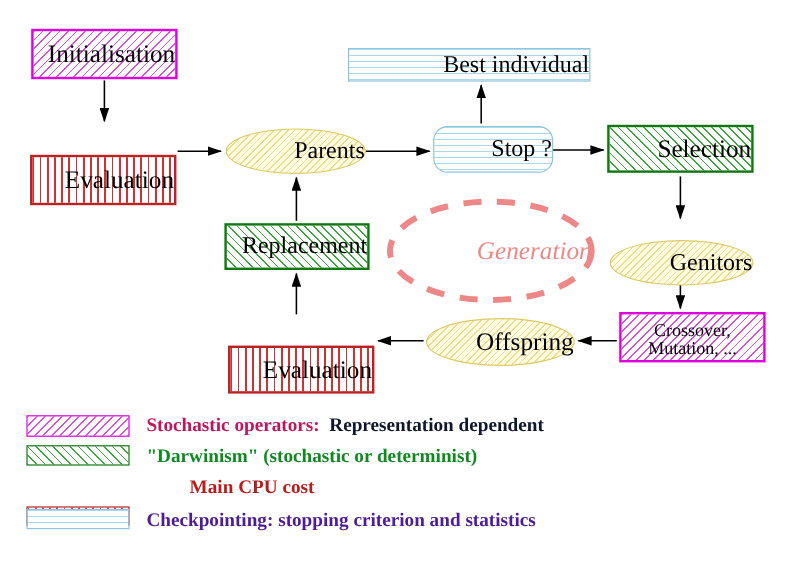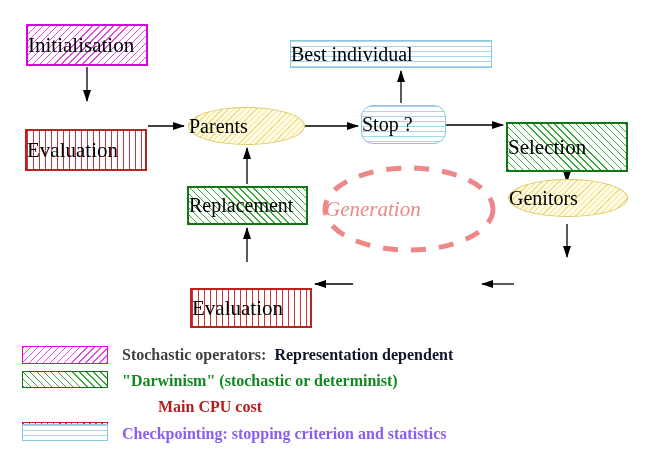--- a/index.html
+++ b/index.html
@@ -1,20 +1,20 @@
 <!DOCTYPE html>
 <html><head>
 <meta charset="utf-8">
 <style>
   html,body{margin:0;padding:0;background:#fff;}
   #canvas{
     position:relative;width:662px;height:471px;background:#fff;overflow:hidden;
     font-family:"Liberation Serif", serif;color:#000;
   }
-  .node{position:absolute;display:flex;align-items:center;justify-content:flex-start;
+  .node{position:absolute;display:flex;align-items:center;justify-content:flex-end;
         box-sizing:border-box;text-align:center;line-height:1.05;}
   
   .hatch-magenta{background:repeating-linear-gradient(135deg,#d94fd9 0 1px,#ffffff 1px 5px);
                  border:2px solid #dd00dd;}
   .hatch-green{background:repeating-linear-gradient(45deg,#3aa63a 0 1px,#ffffff 1px 5px);
                border:2px solid #117711;}
   .stripes-red{background:repeating-linear-gradient(90deg,#cc3333 0 1.5px,#ffffff 1.5px 6px);
                border:2px solid #bb2222;margin-top:24px;}
   .stripes-cyan{background:repeating-linear-gradient(180deg,#a8d8ea 0 1px,#ffffff 1px 5px);
                 border:1.5px solid #8cc5dc;}
@@ -67,51 +67,58 @@
   </div>
 
   <div class="node stripes-cyan fs20" style="left:290px;top:40px;width:202px;height:28px;">
     <span>Best individual</span>
   </div>
 
   <div class="node hatch-yellow fs20" style="left:188px;top:107px;width:117px;height:38px;">
     <span>Parents</span>
   </div>
 
-  <div class="node stripes-cyan fs20" style="left:361px;top:105px;width:85px;height:39px;border-radius:12px;">
+  <div class="node stripes-cyan fs20" style="left:361px;top:105px;width:100px;height:39px;border-radius:12px;">
     <span>Stop ?</span>
   </div>
 
-  <div class="node hatch-green fs21" style="left:506px;top:104px;width:122px;height:50px;margin-top:18px;">
+  <div class="node hatch-green fs21" style="left:506px;top:104px;width:122px;height:40px;">
     <span>Selection</span>
   </div>
 
-  <div class="node hatch-yellow fs20" style="left:508px;top:179px;width:120px;height:38px;">
+  <div class="node hatch-yellow fs20" style="left:508px;top:200px;width:120px;height:38px;">
     <span>Genitors</span>
   </div>
 
+  <div class="node hatch-magenta fs15" style="left:516px;top:260px;width:122px;height:42px;flex-direction:column;">
+    <span>Crossover,</span>
+    <span>Mutation, ...</span>
+  </div>
 
+  <div class="node hatch-yellow fs21" style="left:355px;top:265px;width:124px;height:40px;">
+    <span>Offspring</span>
+  </div>
 
   <div class="node stripes-red fs21" style="left:190px;top:264px;width:122px;height:40px;">
     <span>Evaluation</span>
   </div>
 
   <div class="node hatch-green fs16" style="left:187px;top:186px;width:121px;height:39px;">
     <span>Replacement</span>
   </div>
 
   <div class="node gen-label" style="left:325px;top:190px;width:168px;height:38px;">Generation</div>
 
   <div>
     <div class="lg-swatch hatch-magenta" style="top:346px;height:18px;border-width:1.5px;"></div>
-    <div class="lg-text" style="top:346px;"><span style="color:#404040;">Stochastic operators:</span><span>&nbsp;&nbsp;</span><span style="color:#0f172a;">Representation dependent</span></div>
+    <div class="lg-text" style="top:346px;"><span style="color:#be185d;">Stochastic operators:</span><span>&nbsp;&nbsp;</span><span style="color:#0f172a;">Representation dependent</span></div>
 
     <div class="lg-swatch hatch-green" style="top:371px;height:17px;border-width:1.5px;"></div>
     <div class="lg-text" style="top:372px;color:#118822;">"Darwinism" (stochastic or determinist)</div>
 
     <div class="lg-swatch stripes-red" style="top:398px;height:16px;border-width:1.5px;"></div>
     <div class="lg-text" style="top:398px;color:#b91c1c;margin-left:36px;">Main CPU cost</div>
 
     <div class="lg-swatch stripes-cyan" style="top:424px;height:17px;"></div>
-    <div class="lg-text" style="top:425px;color:#8b5cf6;">Checkpointing: stopping criterion and statistics</div>
+    <div class="lg-text" style="top:425px;color:#4c1d95;">Checkpointing: stopping criterion and statistics</div>
   </div>
 
 </div>
 
 </body></html>

